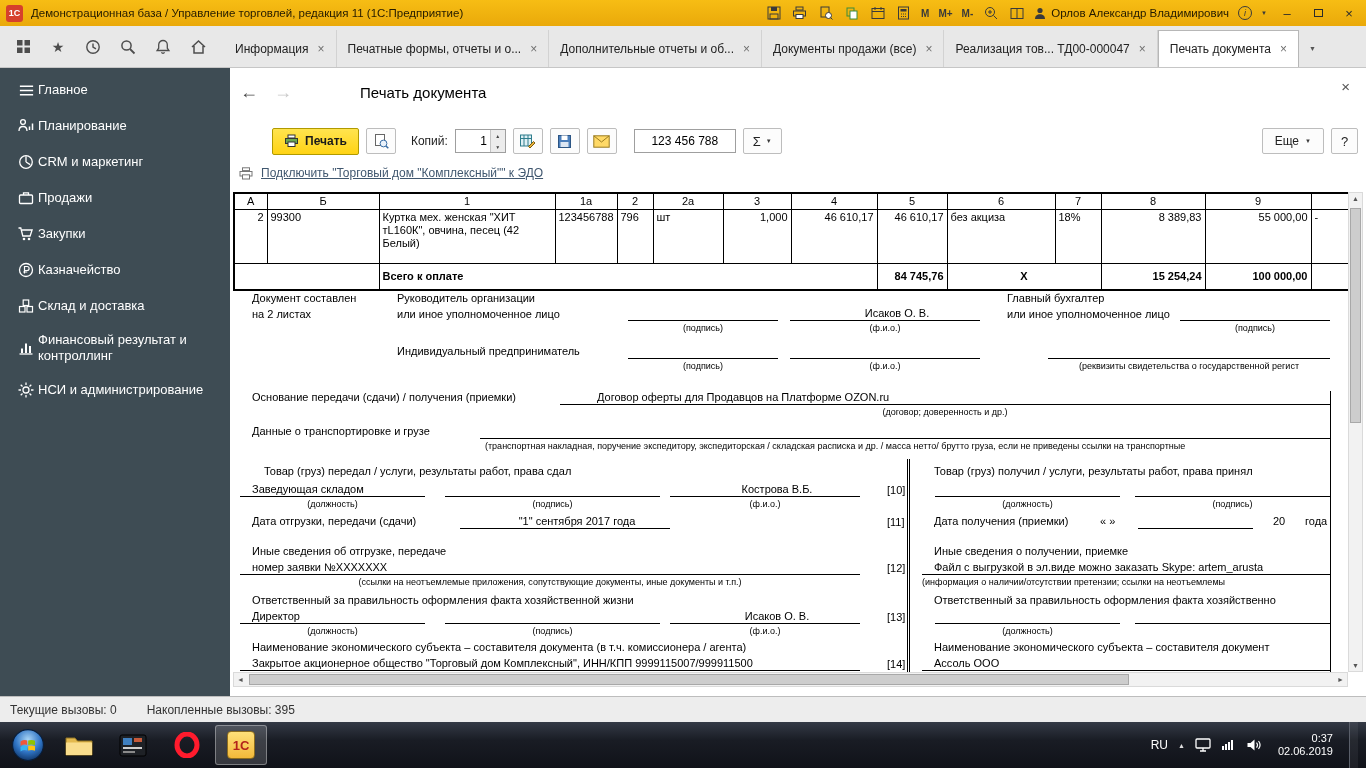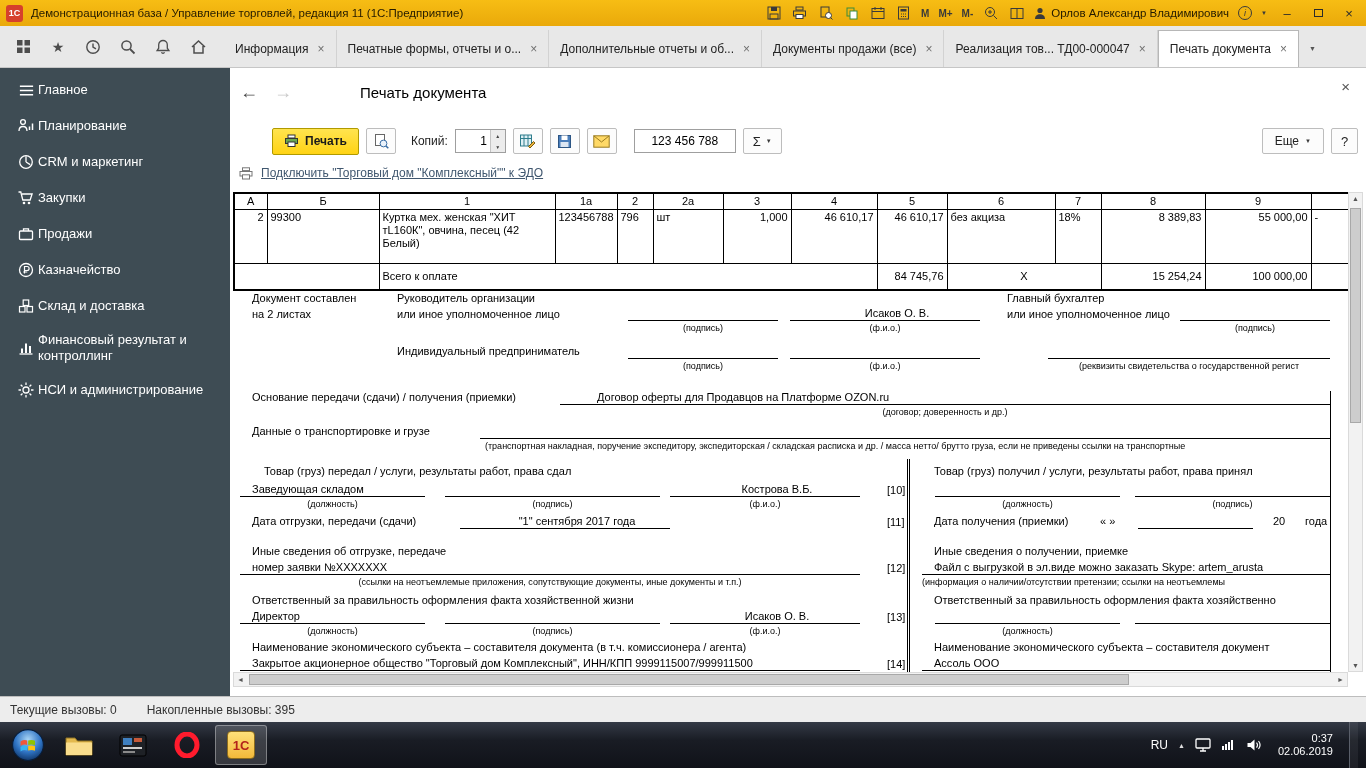--- a/index.html
+++ b/index.html
@@ -69,21 +69,21 @@
   .edo-row { position:absolute; top:98px; left:9px; display:flex; align-items:center; gap:8px; }
   .edo-link { font-size:12px; color:#40576f; text-decoration:underline; cursor:pointer; white-space:nowrap; }
 
   
   .doc { position:absolute; top:124px; left:3px; width:1115px; height:480px; overflow:hidden; color:#000; background:#fff; }
   table.upd { border-collapse:collapse; table-layout:fixed; width:1137px; border:2px solid #000; font-size:11px; }
   table.upd th, table.upd td { border:1px solid #000; padding:1px 3px; overflow:hidden; }
   table.upd th { font-weight:normal; text-align:center; height:16px; font-size:11px; }
   .tr-data td { vertical-align:top; height:54px; line-height:13px; }
   .num { text-align:right; }
-  .tr-total td { font-weight:normal; height:27px; border-top:2px solid #000; border-bottom:2px solid #000; }
+  .tr-total td { font-weight:bold; height:27px; border-top:2px solid #000; border-bottom:2px solid #000; }
   .ctr { text-align:center; }
 
   .doc-footer { position:absolute; top:97px; left:0; width:1115px; height:384px; }
   .dt { position:absolute; font-size:11px; white-space:nowrap;margin-left:12px; }
   .clip { overflow:hidden; }
   .ln { position:absolute; height:0; border-bottom:1px solid #000; }
   .cap { position:absolute; font-size:9px; text-align:center; white-space:nowrap; overflow:hidden; color:#000; }
   .vline { position:absolute; width:3px; border-left:1px solid #000; border-right:1px solid #000; }
   .vline1 { position:absolute; width:1px; background:#000; }
 
@@ -282,35 +282,35 @@
             <svg width="18" height="18" viewBox="0 0 18 18">
               <circle cx="9" cy="9" r="6.3" fill="none" stroke="#fff" stroke-width="1.3"></circle>
               <path d="M9 9V3.2M9 9l4.2 2.6" fill="none" stroke="#fff" stroke-width="1.3"></path>
             </svg>
           </span>
           <span>CRM и маркетинг</span>
         </div>
       <div class="side-item">
           <span class="side-ic">
             <svg width="18" height="18" viewBox="0 0 18 18">
+              <rect x="2.5" y="6" width="13" height="8.5" rx="1" fill="none" stroke="#fff" stroke-width="1.3"></rect>
+              <path d="M6.5 6V3.8h5V6" fill="none" stroke="#fff" stroke-width="1.3"></path>
+            </svg>
+          </span>
+          <span>Продажи</span>
+        </div>
+      <div class="side-item">
+          <span class="side-ic">
+            <svg width="18" height="18" viewBox="0 0 18 18">
               <path d="M1.5 3h2.3l2 8h7.3l2-6H5" fill="none" stroke="#fff" stroke-width="1.3"></path>
               <circle cx="7" cy="14" r="1.3" fill="#fff"></circle>
               <circle cx="12" cy="14" r="1.3" fill="#fff"></circle>
             </svg>
           </span>
           <span>Закупки</span>
-        </div>
-      <div class="side-item">
-          <span class="side-ic">
-            <svg width="18" height="18" viewBox="0 0 18 18">
-              <rect x="2.5" y="6" width="13" height="8.5" rx="1" fill="none" stroke="#fff" stroke-width="1.3"></rect>
-              <path d="M6.5 6V3.8h5V6" fill="none" stroke="#fff" stroke-width="1.3"></path>
-            </svg>
-          </span>
-          <span>Продажи</span>
         </div>
       <div class="side-item">
           <span class="side-ic">
             <svg width="18" height="18" viewBox="0 0 18 18">
               <circle cx="9" cy="9" r="6.5" fill="none" stroke="#fff" stroke-width="1.3"></circle>
               <path d="M7.5 12.5V5.5h2.6a2 2 0 0 1 0 4H7.5M6.3 11h4" fill="none" stroke="#fff" stroke-width="1.2"></path>
             </svg>
           </span>
           <span>Казначейство</span>
         </div>

